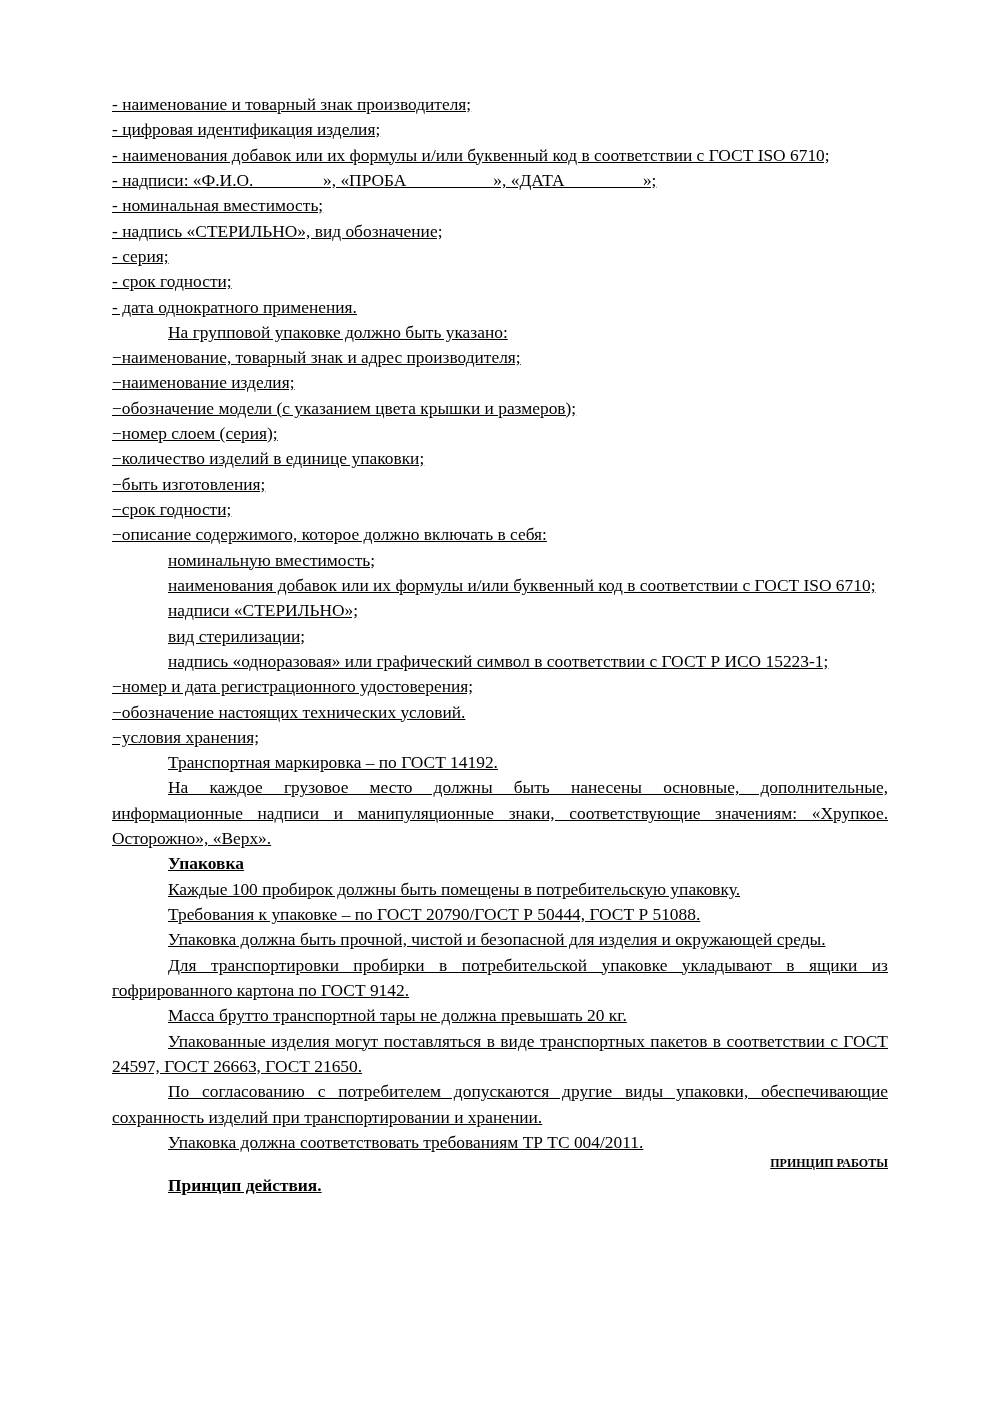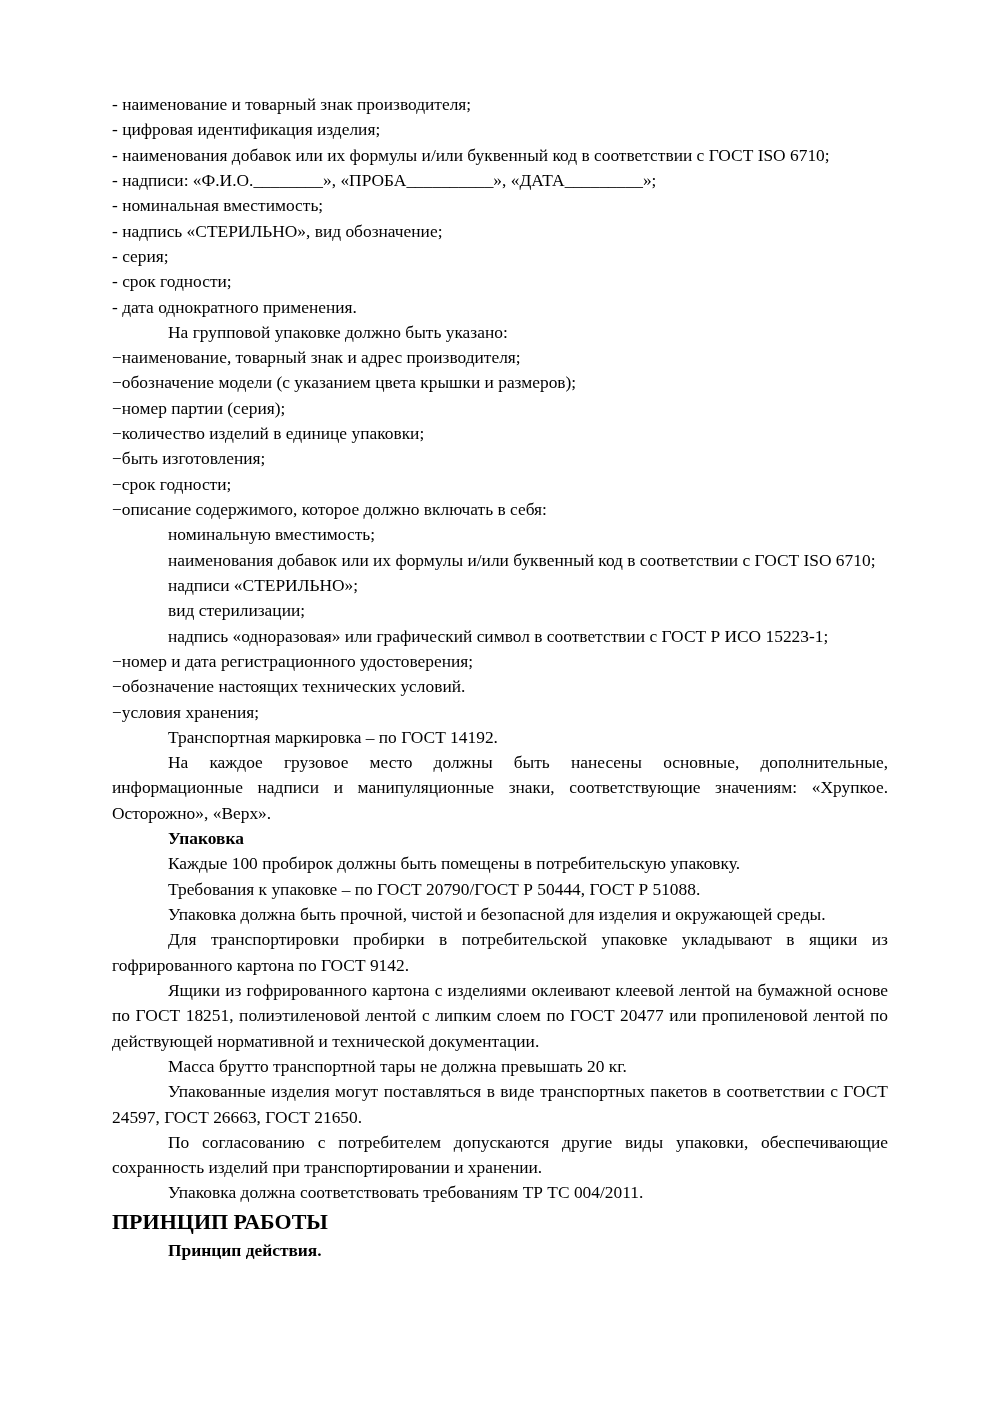--- a/index.html
+++ b/index.html
@@ -12,43 +12,44 @@
     height: 1414px;
     font-family: "Liberation Serif", serif;
     color: #000000;
   }
   .page {
     position: relative;
     width: 1000px;
     height: 1414px;
     box-sizing: border-box;
     padding: 92px 112px 40px 112px;
+    text-decoration: underline;
   }
   .doc {
     font-size: 17.4px;
     line-height: 1.455;
     text-align: left;
   }
   p {
     margin: 0;
     padding: 0;
   }
   .dash-item {
     text-indent: 0;
   }
   .indent {
     text-indent: 56px;
   }
   .justify {
     text-align: justify;
   }
   .heading-center {
-    text-align: left;
+    text-align: right;
     font-weight: bold;
-    font-size: 22px;
+    font-size: 12px;
   }
   .sect-title {
     text-indent: 56px;
     font-weight: bold;
   }
 </style>
 </head>
 <body>
 
 <div class="page">
@@ -57,42 +58,42 @@
       <p class="dash-item">- цифровая идентификация изделия;</p>
       <p class="dash-item">- наименования добавок или их формулы и/или буквенный код в соответствии с ГОСТ ISO 6710;</p>
       <p class="dash-item">- надписи: «Ф.И.О.________», «ПРОБА__________», «ДАТА_________»;</p>
       <p class="dash-item">- номинальная вместимость;</p>
       <p class="dash-item">- надпись «СТЕРИЛЬНО», вид обозначение;</p>
       <p class="dash-item">- серия;</p>
       <p class="dash-item">- срок годности;</p>
       <p class="dash-item">- дата однократного применения.</p>
       <p class="indent">На групповой упаковке должно быть указано:</p>
       <p class="dash-item">−наименование, товарный знак и адрес производителя;</p>
+      <p class="dash-item">−наименование изделия;</p>
       <p class="dash-item">−обозначение модели (с указанием цвета крышки и размеров);</p>
-      <p class="dash-item">−номер партии (серия);</p>
+      <p class="dash-item">−номер слоем (серия);</p>
       <p class="dash-item">−количество изделий в единице упаковки;</p>
       <p class="dash-item">−быть изготовления;</p>
       <p class="dash-item">−срок годности;</p>
       <p class="dash-item">−описание содержимого, которое должно включать в себя:</p>
       <p class="indent">номинальную вместимость;</p>
       <p class="indent">наименования добавок или их формулы и/или буквенный код в соответствии с ГОСТ ISO 6710;</p>
       <p class="indent">надписи «СТЕРИЛЬНО»;</p>
       <p class="indent">вид стерилизации;</p>
       <p class="indent">надпись «одноразовая» или графический символ в соответствии с ГОСТ Р ИСО 15223-1;</p>
       <p class="dash-item">−номер и дата регистрационного удостоверения;</p>
       <p class="dash-item">−обозначение настоящих технических условий.</p>
       <p class="dash-item">−условия хранения;</p>
       <p class="indent">Транспортная маркировка – по ГОСТ 14192.</p>
       <p class="indent justify">На каждое грузовое место должны быть нанесены основные, дополнительные, информационные надписи и манипуляционные знаки, соответствующие значениям: «Хрупкое. Осторожно», «Верх».</p>
       <p class="sect-title">Упаковка</p>
       <p class="indent">Каждые 100 пробирок должны быть помещены в потребительскую упаковку.</p>
       <p class="indent">Требования к упаковке – по ГОСТ 20790/ГОСТ Р 50444, ГОСТ Р 51088.</p>
       <p class="indent">Упаковка должна быть прочной, чистой и безопасной для изделия и окружающей среды.</p>
       <p class="indent justify">Для транспортировки пробирки в потребительской упаковке укладывают в ящики из гофрированного картона по ГОСТ 9142.</p>
-      <p class="indent justify">Ящики из гофрированного картона с изделиями оклеивают клеевой лентой на бумажной основе по ГОСТ 18251, полиэтиленовой лентой с липким слоем по ГОСТ 20477 или пропиленовой лентой по действующей нормативной и технической документации.</p>
       <p class="indent">Масса брутто транспортной тары не должна превышать 20 кг.</p>
       <p class="indent justify">Упакованные изделия могут поставляться в виде транспортных пакетов в соответствии с ГОСТ 24597, ГОСТ 26663, ГОСТ 21650.</p>
       <p class="indent justify">По согласованию с потребителем допускаются другие виды упаковки, обеспечивающие сохранность изделий при транспортировании и хранении.</p>
       <p class="indent">Упаковка должна соответствовать требованиям ТР ТС 004/2011.</p>
       <p class="heading-center">ПРИНЦИП РАБОТЫ</p>
       <p class="sect-title">Принцип действия.</p>
     </div>
 </div>
 
 </body></html>

